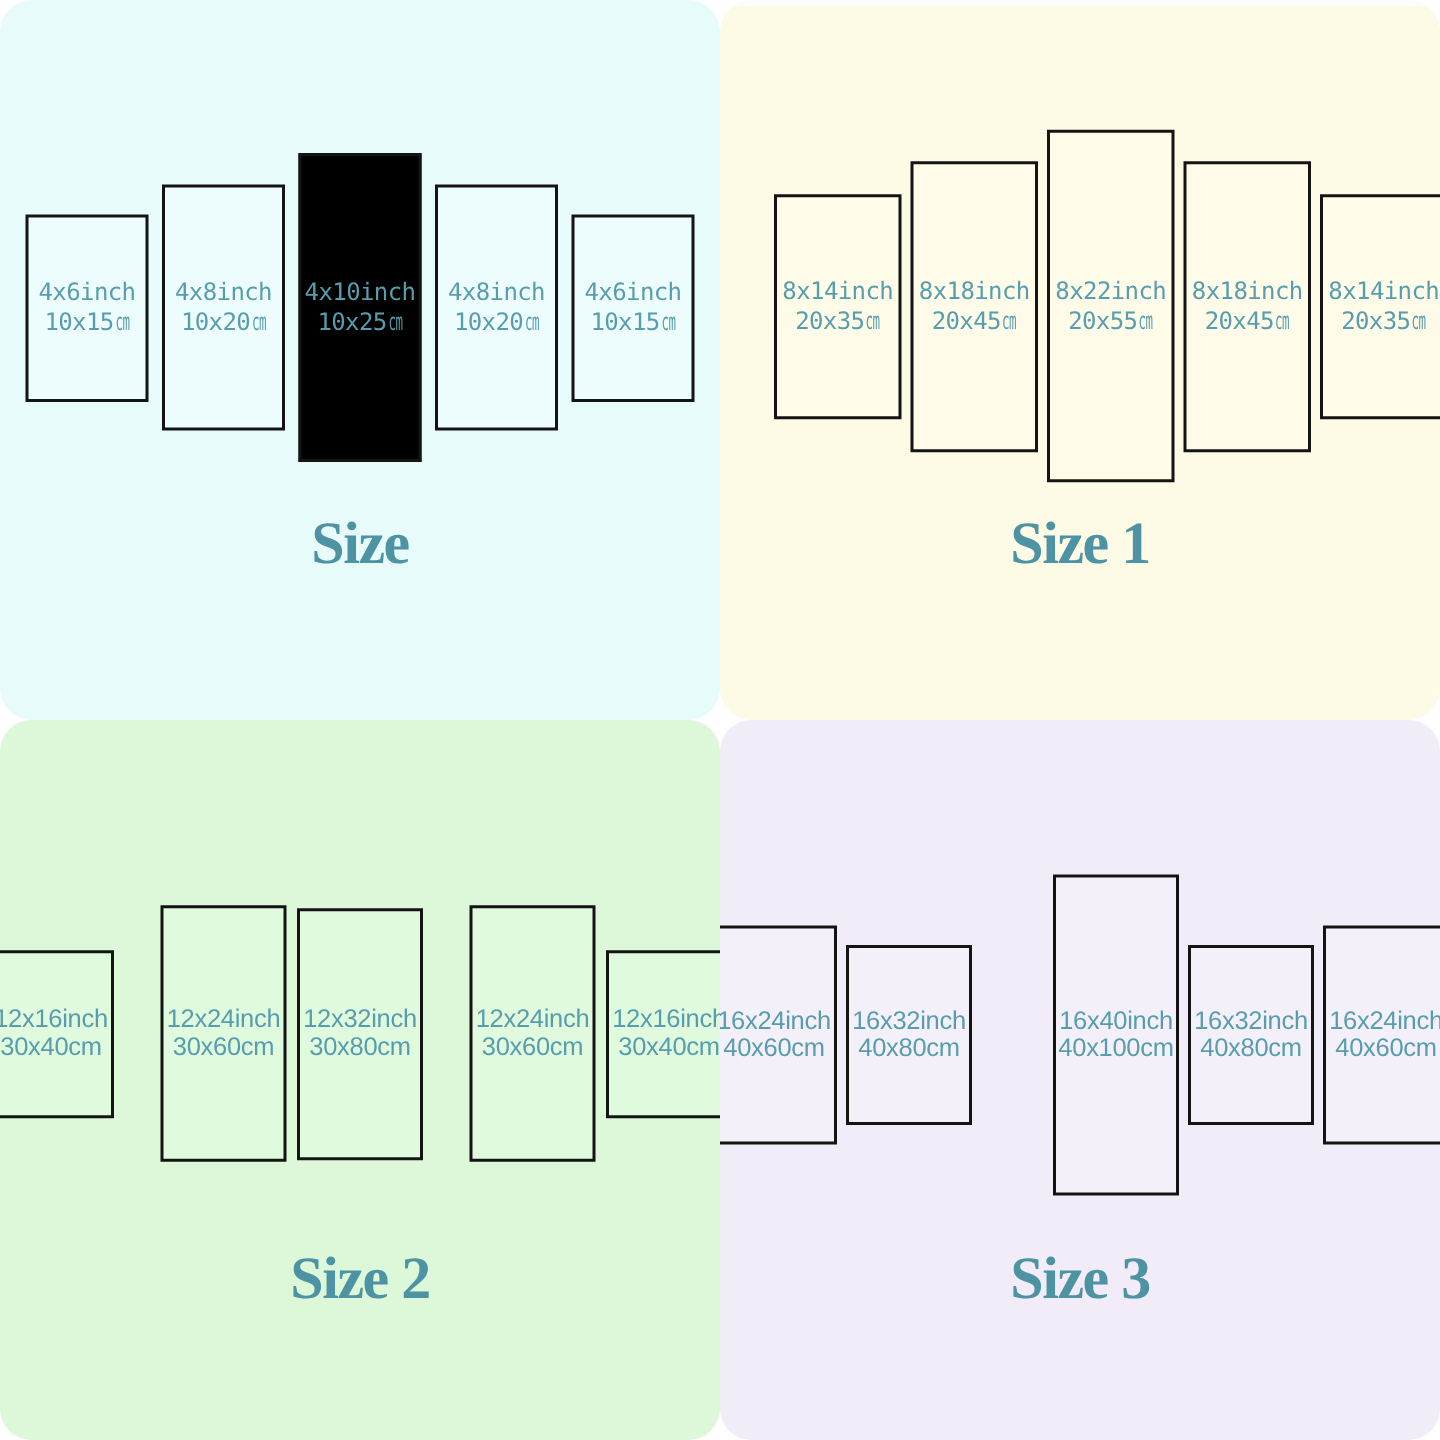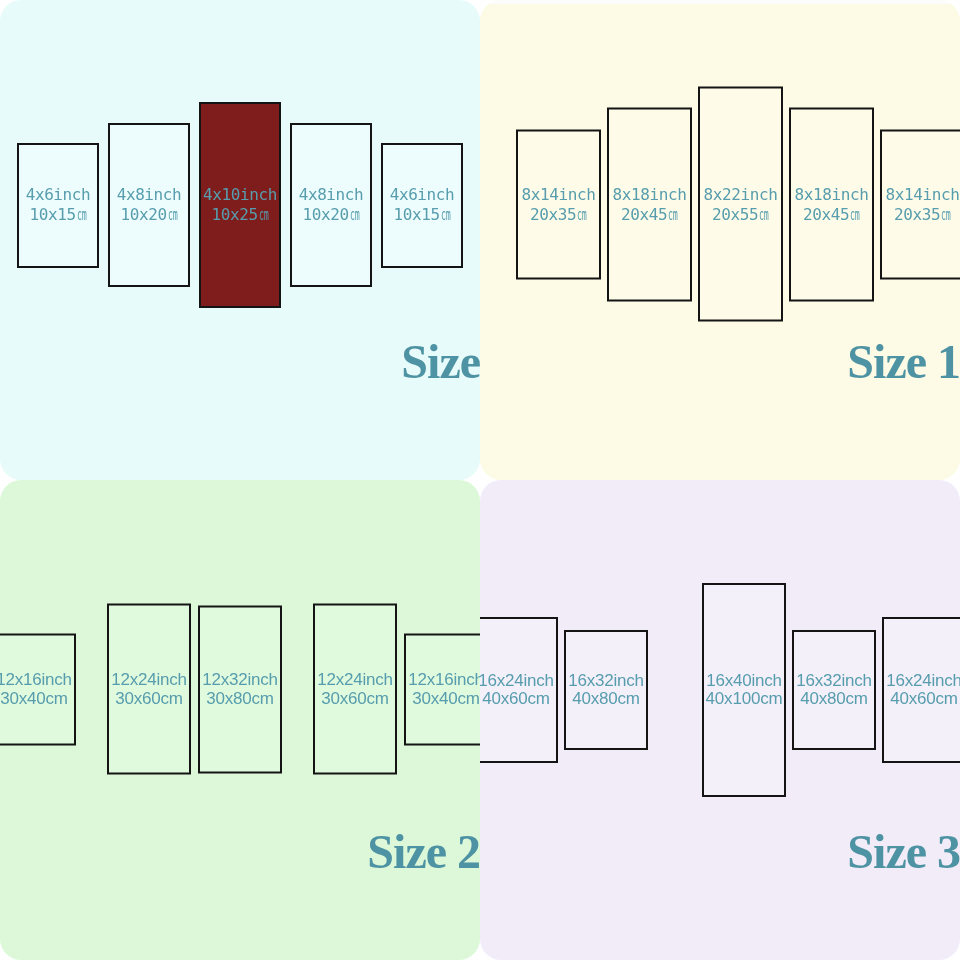--- a/index.html
+++ b/index.html
@@ -69,24 +69,24 @@
   .q-top .unit {
     width:1ch;
     transform:scaleX(0.52);
     transform-origin:left center;
     margin-left:1px;
     letter-spacing:-0.5px;
   }
 
   .title {
     position:absolute; left:0; width:100%;
-    text-align:right;
+    text-align:center;
     font-family:"Liberation Serif", serif;
     font-weight:bold;
-    font-size:48px; line-height:40px;
+    font-size:40px; line-height:40px;
     letter-spacing:-1px;
     color:var(--title-color,#4e93a3);
   }
   .q-top .title    { top:342px; }
   .q-bottom .title { top:352px; }
 
   .edge-strip {
     position:absolute; top:0; left:0; right:0; height:4px;
     background:#fbfdfd;
   }
@@ -103,21 +103,21 @@
           <span class="l1">4x6inch</span>
           <span class="l2"><span class="cmv">10x15</span><span class="unit">cm</span></span>
         </div>
       </div>
       <div class="panel p2" style="background: rgb(237, 253, 253);">
         <div class="panel-label">
           <span class="l1">4x8inch</span>
           <span class="l2"><span class="cmv">10x20</span><span class="unit">cm</span></span>
         </div>
       </div>
-      <div class="panel p3" style="background: #7f1d1d;">
+      <div class="panel p3" style="background: #000000;">
         <div class="panel-label">
           <span class="l1">4x10inch</span>
           <span class="l2"><span class="cmv">10x25</span><span class="unit">cm</span></span>
         </div>
       </div>
       <div class="panel p4" style="background: rgb(237, 253, 253);">
         <div class="panel-label">
           <span class="l1">4x8inch</span>
           <span class="l2"><span class="cmv">10x20</span><span class="unit">cm</span></span>
         </div>

